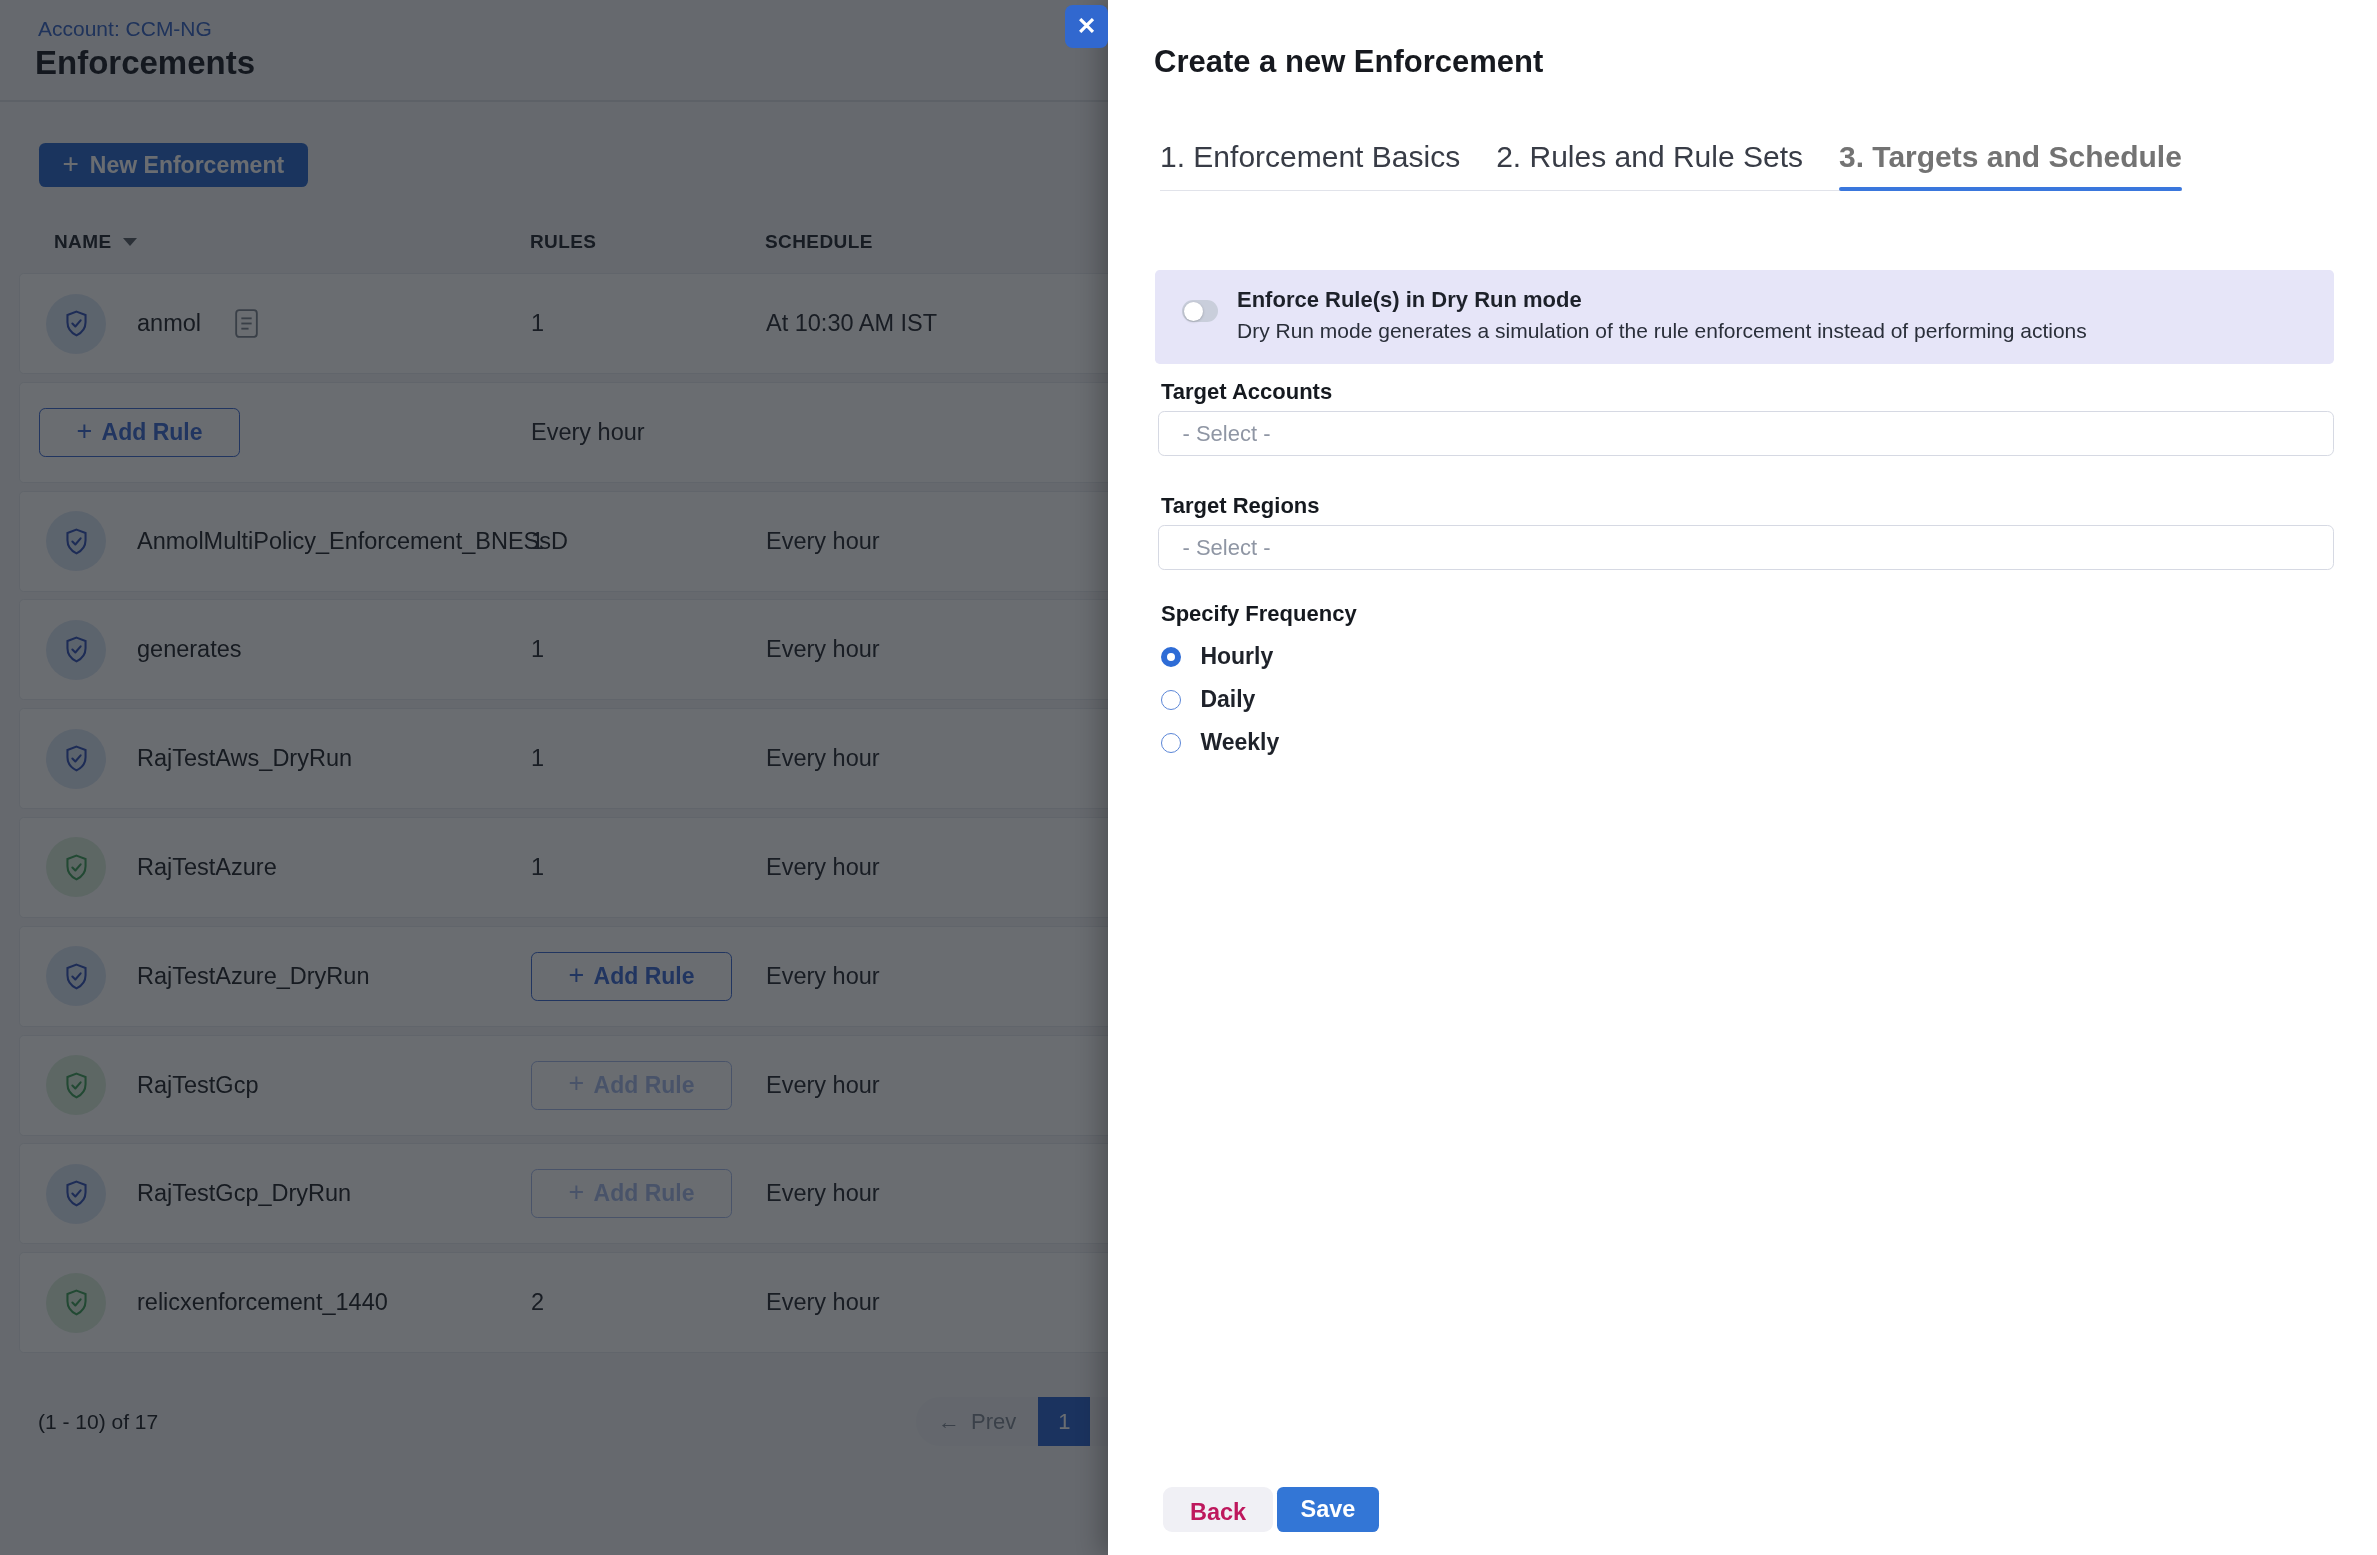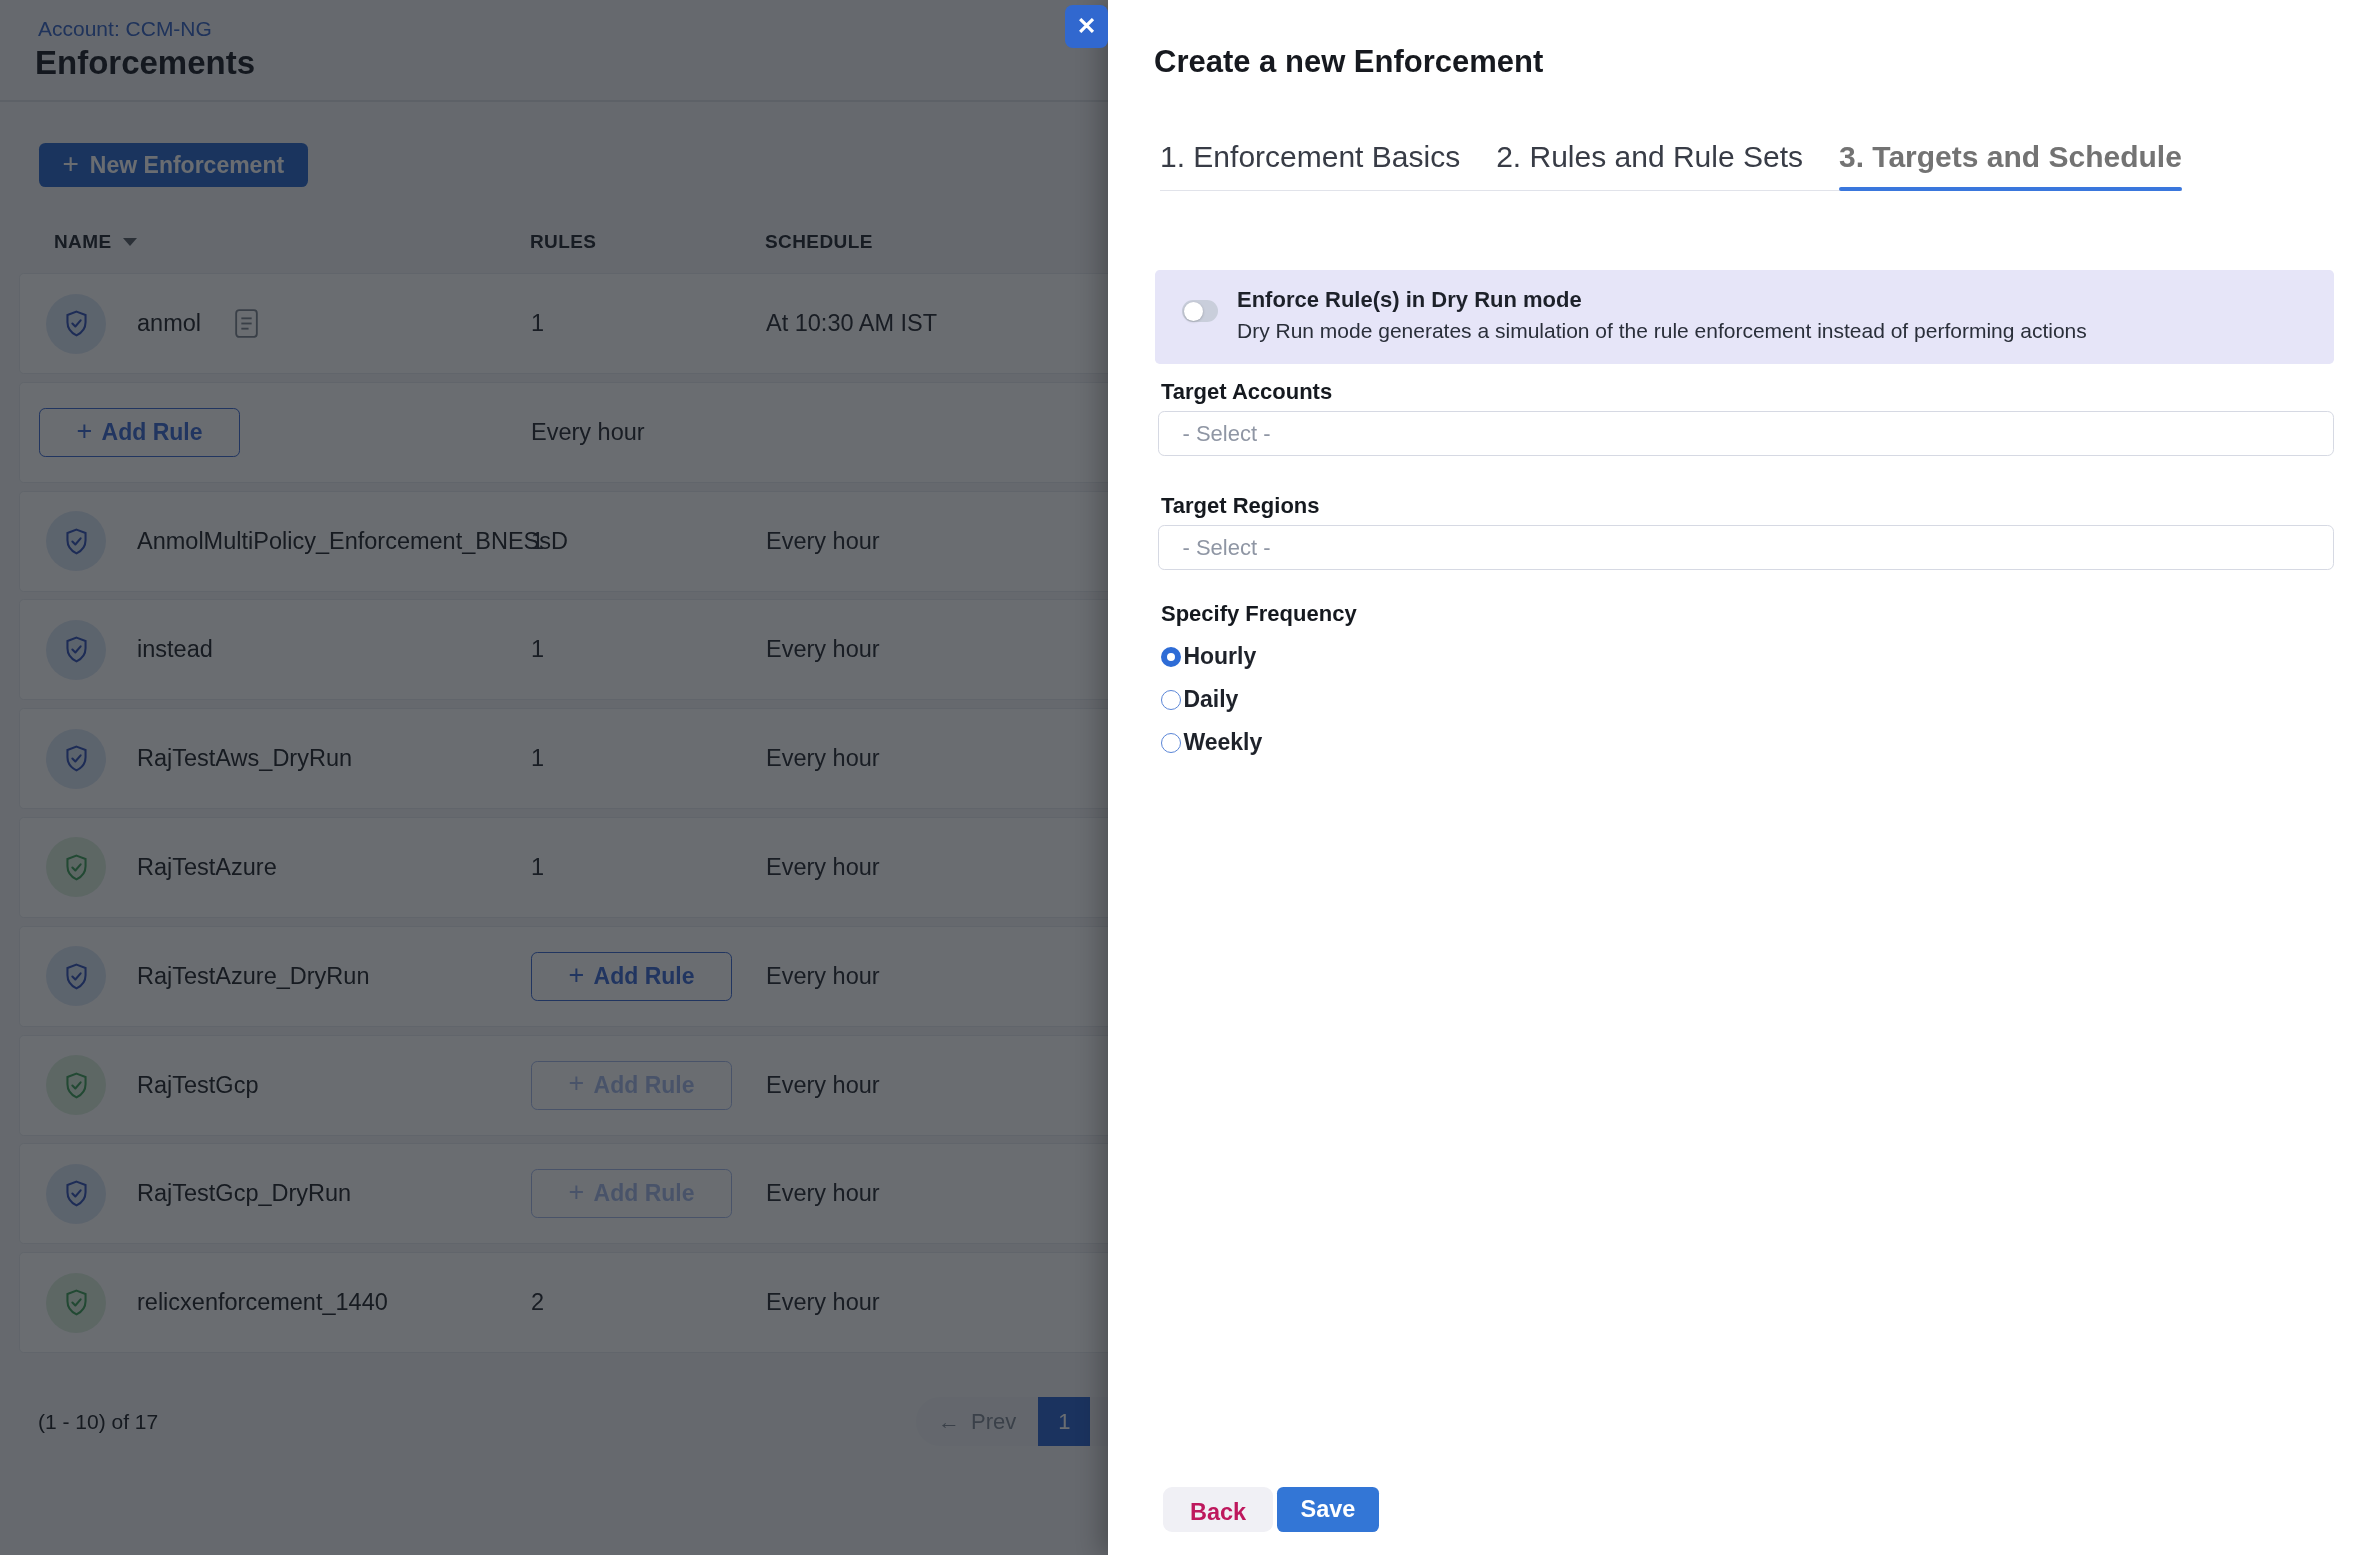--- a/index.html
+++ b/index.html
@@ -72,21 +72,21 @@
   .toggle .knob { position:absolute; left:1.6px; top:1.6px; width:19px; height:19px; border-radius:50%; background:#fff;
                   box-shadow:0 0.8px 2.4px rgba(0,0,0,.25); }
   .banner-title { position:absolute; left:82px; top:17px; font-size:22px; font-weight:700; color:#1d212a; }
   .banner-desc { position:absolute; left:82px; top:49px; font-size:21px; color:#2a2f3a; }
 
   .field-label { position:absolute; left:53px; font-size:22px; font-weight:600; color:#15191f; }
   .select { position:absolute; left:50px; width:1176px; height:45px; background:#fff; border:1.6px solid #d6d9e3;
             border-radius:6.3px; display:flex; align-items:center; padding:0 23.5px; cursor:pointer; }
   .select .placeholder { font-size:22px; color:#8f96a4; }
 
-  .radio-row { position:absolute; left:53px; height:23.5px; display:flex; align-items:center; gap:2px; cursor:pointer; }
+  .radio-row { position:absolute; left:53px; height:23.5px; display:flex; align-items:center; gap:19px; cursor:pointer; }
   .radio { width:20.4px; height:20.4px; border-radius:50%; background:#fff; border:1.6px solid #5b86d7; flex:0 0 auto; }
   .radio.selected { border:6.3px solid #2e6cd6; }
   .radio-label { font-size:23px; font-weight:600; color:#1e222a; }
 
   .btn-back { position:absolute; left:55px; top:1487px; height:45px; padding:12px 27px; background:#f0f0f5; border:none;
               border-radius:9px; color:#be185d; font-size:23.5px; font-weight:600; cursor:pointer; font-family:inherit; }
   .btn-save { position:absolute; left:169px; top:1487px; height:45px; width:102px; background:#3376d6; border:none;
               border-radius:6.3px; color:#ffffff; font-size:23.5px; font-weight:600; cursor:pointer; font-family:inherit; }
 </style>
 </head>
@@ -162,21 +162,21 @@
           <div class="cell-sched"><span>Every hour</span></div>
         </div>
         <div class="row">
           <div class="cell-name">
             <div class="avatar blue">
               <svg viewBox="0 0 24 24" fill="none" stroke="currentColor" stroke-width="1.6">
                 <path d="M12 2.8 L19 5.4 V11 C19 15.6 16.1 19.2 12 21.2 C7.9 19.2 5 15.6 5 11 V5.4 Z"></path>
                 <polyline points="8.8 12 11.1 14.3 15.2 9.6" stroke-linecap="round" stroke-linejoin="round"></polyline>
               </svg>
             </div>
-            <span class="row-name">instead</span>
+            <span class="row-name">generates</span>
           </div>
           <div class="cell-rules"><span>1</span></div>
           <div class="cell-sched"><span>Every hour</span></div>
         </div>
         <div class="row">
           <div class="cell-name">
             <div class="avatar blue">
               <svg viewBox="0 0 24 24" fill="none" stroke="currentColor" stroke-width="1.6">
                 <path d="M12 2.8 L19 5.4 V11 C19 15.6 16.1 19.2 12 21.2 C7.9 19.2 5 15.6 5 11 V5.4 Z"></path>
                 <polyline points="8.8 12 11.1 14.3 15.2 9.6" stroke-linecap="round" stroke-linejoin="round"></polyline>

